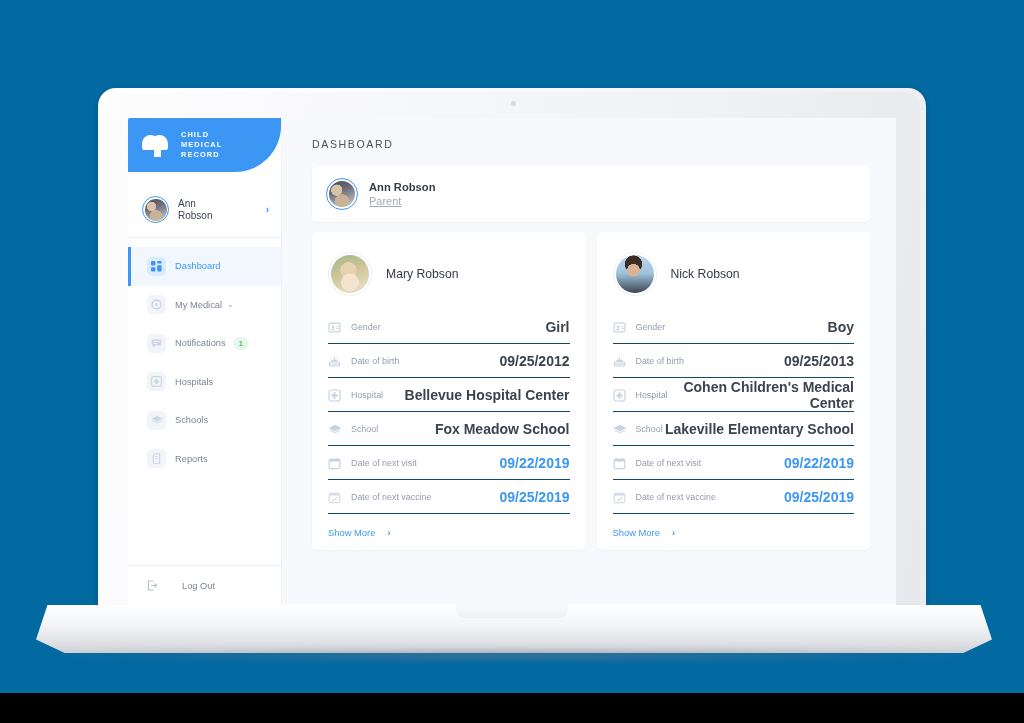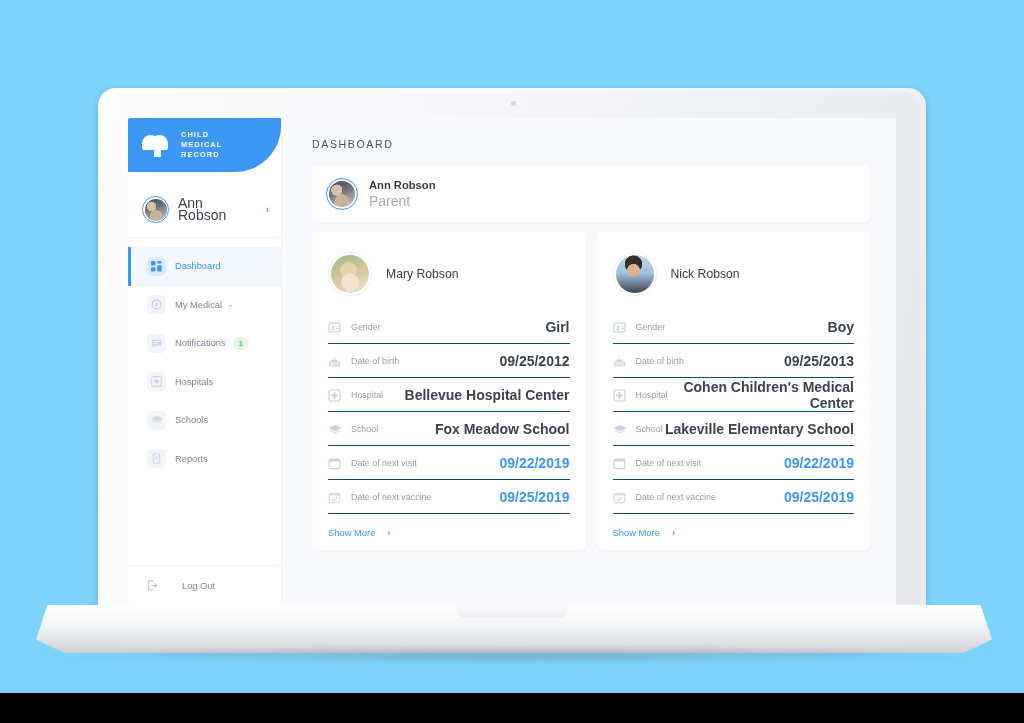--- a/index.html
+++ b/index.html
@@ -4,21 +4,21 @@
 <style>
   * { box-sizing: border-box; margin: 0; padding: 0; }
 
   html, body {
     width: 1024px; height: 723px;
     background: #000;
     font-family: "Liberation Sans", sans-serif;
     overflow: hidden;
   }
 
-  #stage { position: relative; width: 1024px; height: 693px; background: #7dd3fc; padding-left: 24px; }
+  #stage { position: relative; width: 1024px; height: 693px; background: #0369a1; padding-left: 24px; }
 
   
   .laptop-lid {
     position: absolute;
     left: 98px; top: 88px;
     width: 828px; height: 522px;
     background: linear-gradient(110deg,#ffffff 0%,#f7f8fa 45%,#e9ebee 100%);
     border-radius: 18px 18px 4px 4px;
     box-shadow: 0 2px 6px rgba(0,0,0,0.18);
   }
@@ -127,21 +127,21 @@
     padding: 1.5px; flex: 0 0 auto;
   }
   .avatar-img {
     width: 100%; height: 100%; border-radius: 50%;
     background:
       radial-gradient(circle at 50% 80%, #c9b398 0 30%, rgba(0,0,0,0) 31%),
       radial-gradient(circle at 30% 35%, #d8c3aa 0 22%, rgba(0,0,0,0) 23%),
       linear-gradient(160deg,#4a4a52 0%,#70707c 40%,#cfcfd6 100%);
   }
   .profile-name {
-    margin-left: 9px; font-size: 14px; color: #3d4350;
+    margin-left: 9px; font-size: 10px; color: #3d4350;
     line-height: 11.5px; flex: 1 1 auto;
   }
   .profile-chevron { color: #3b97f3; font-size: 10px; font-weight: bold; }
 
   .nav { padding-top: 9px; }
   .nav-item {
     position: relative;
     height: 38.5px;
     display: flex; align-items: center;
     padding-left: 19px;
@@ -200,21 +200,21 @@
     display: flex; align-items: center;
     padding-left: 14px;
     box-shadow: 0 1px 2px rgba(40,60,90,0.05);
   }
   .owner-avatar-ring {
     width: 32px; height: 32px; border-radius: 50%;
     border: 1.8px solid #3b97f3; padding: 1.8px; flex: 0 0 auto;
   }
   .owner-meta { margin-left: 11px; }
   .owner-name { font-size: 11.2px; color: #353b49; font-weight: bold; }
-  .owner-role { font-size: 14px; color: #a3abb9; margin-top: 2px; }
+  .owner-role { font-size: 11px; color: #a3abb9; margin-top: 2px; text-decoration: underline; }
 
   .cards-row { display: flex; gap: 11px; margin-top: 10px; align-items: flex-end; }
   .child-card {
     flex: 1 1 0;
     background: #fff;
     border-radius: 5px;
     padding: 14px 16px 12px 16px;
     box-shadow: 0 1px 2px rgba(40,60,90,0.05);
   }
   .child-head { display: flex; align-items: center; height: 56px; }

